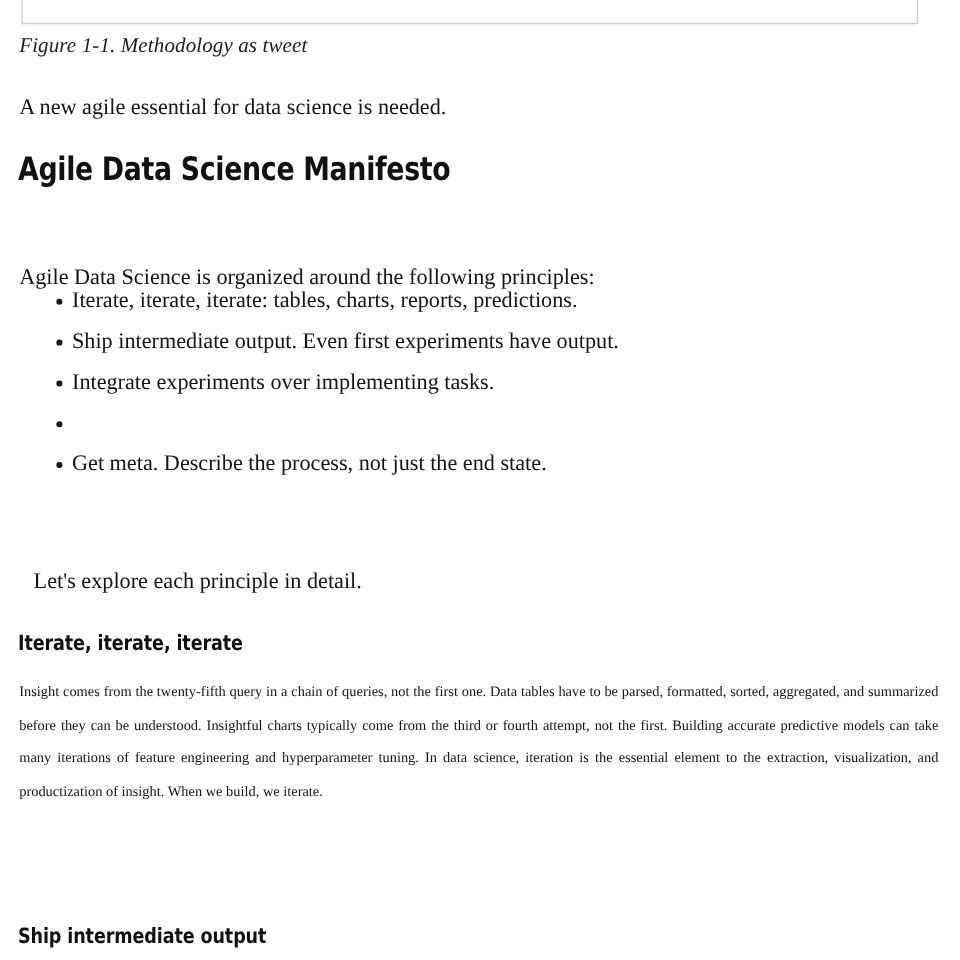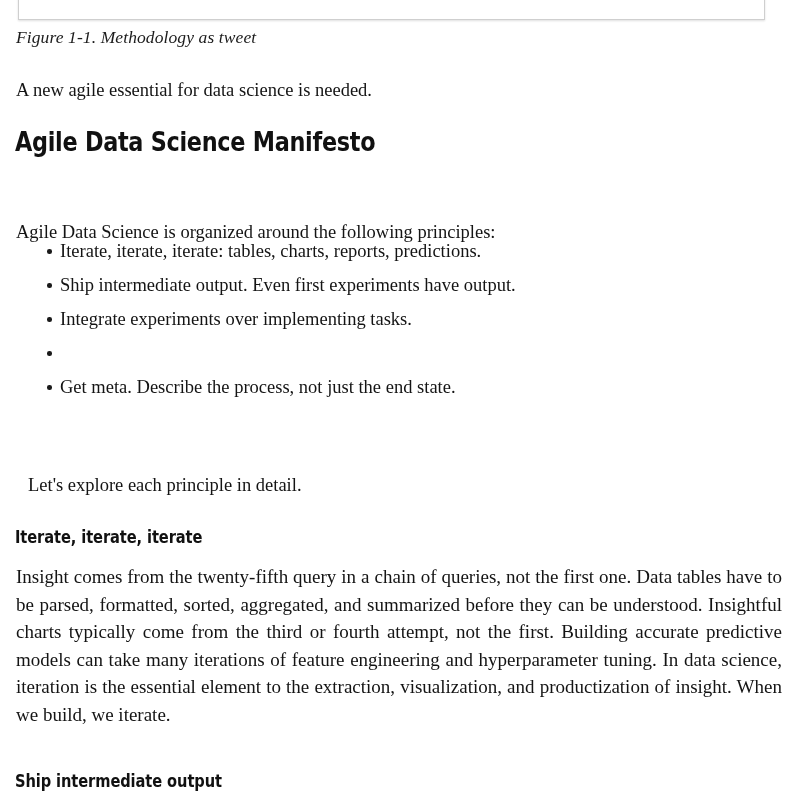--- a/index.html
+++ b/index.html
@@ -143,21 +143,21 @@
     left: 15px;
     top: 771px;
   }
 
   p.body-para {
     position: absolute;
     left: 16px;
     top: 563px;
     width: 766px;
     margin: 0;
-    font-size: 19px;
+    font-size: 12px;
     line-height: 27.5px;
     text-align: justify;
     text-justify: inter-word;
     color: #141414;
   }
 </style>
 </head>
 <body>
 
 <div class="page">

